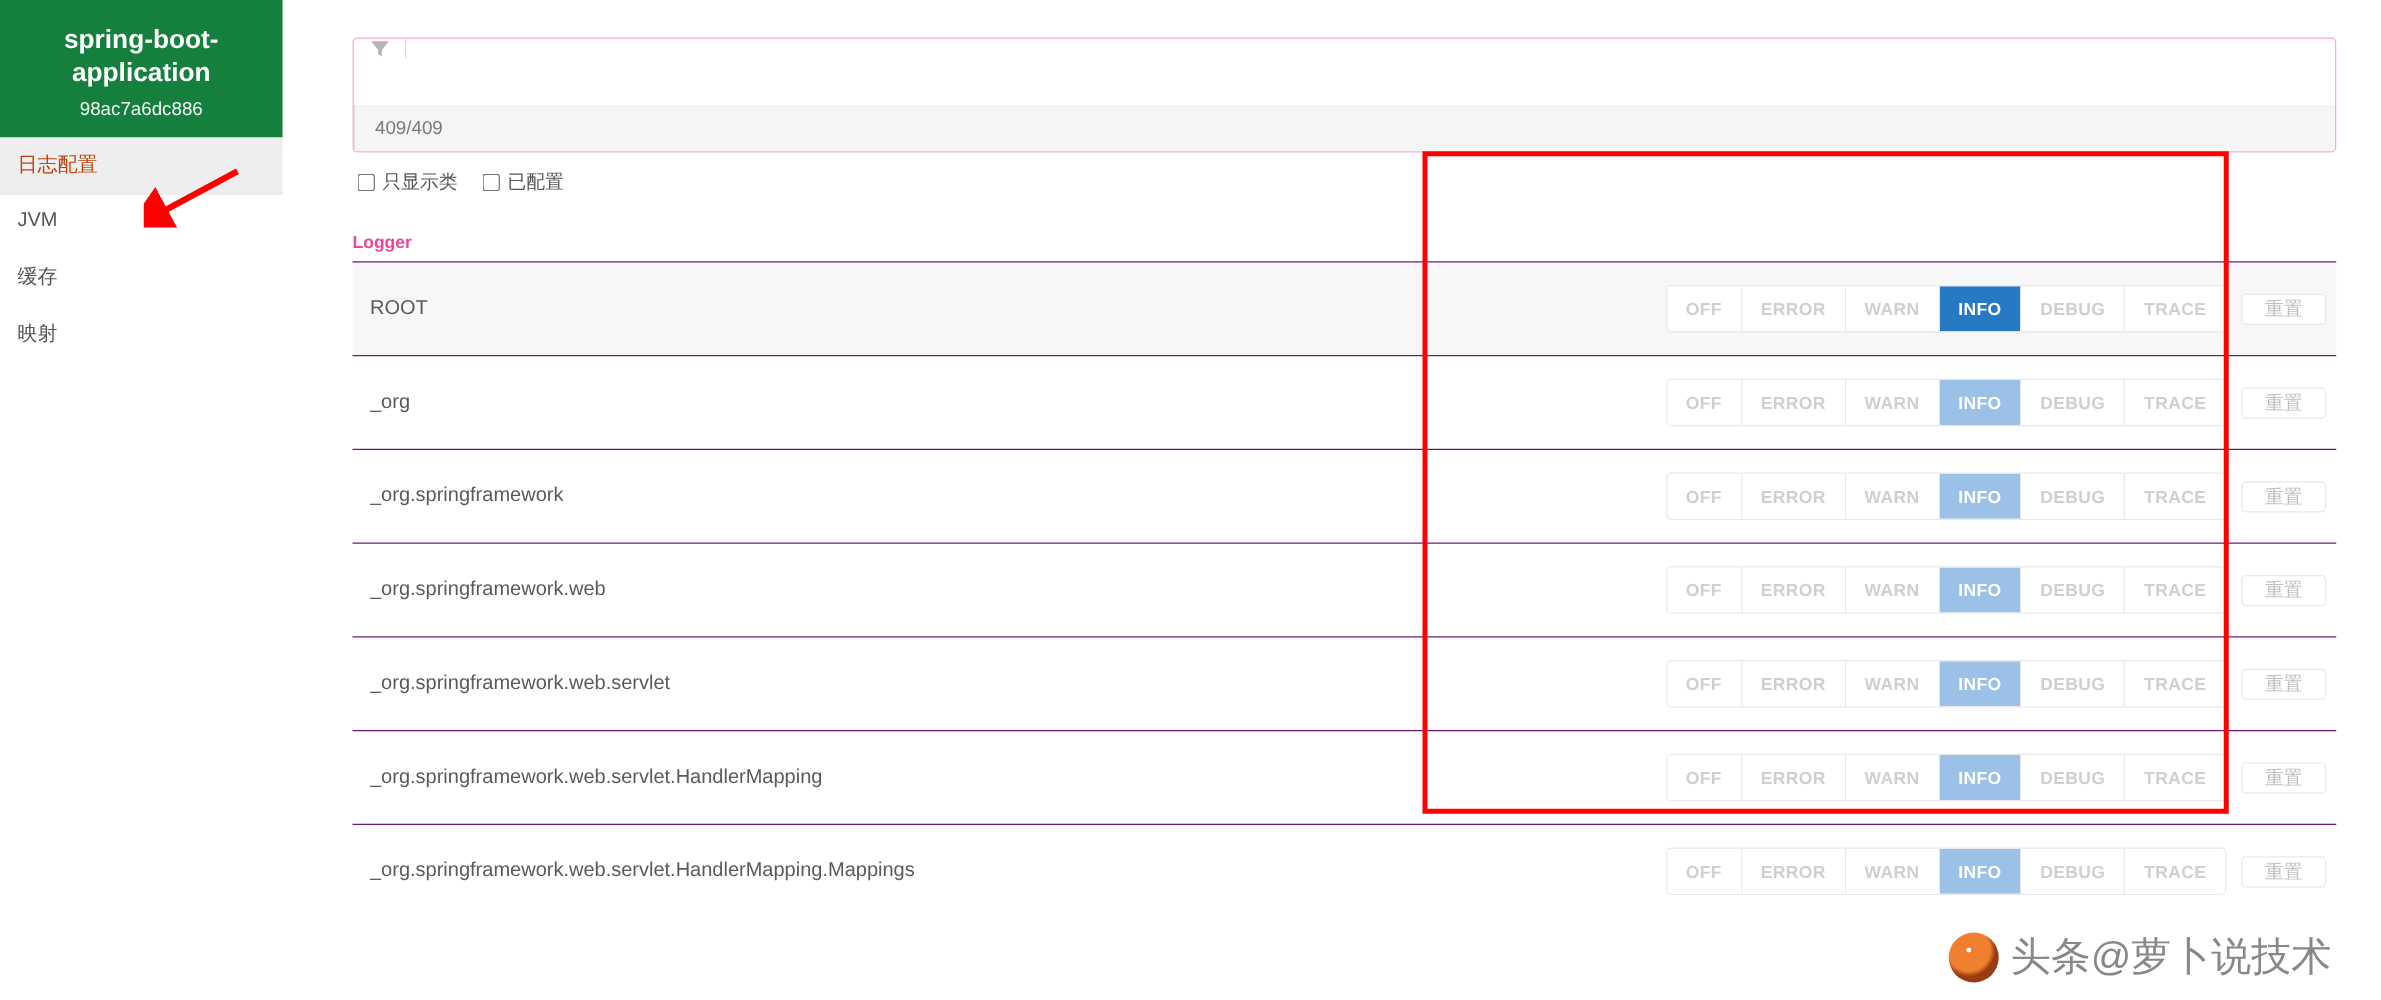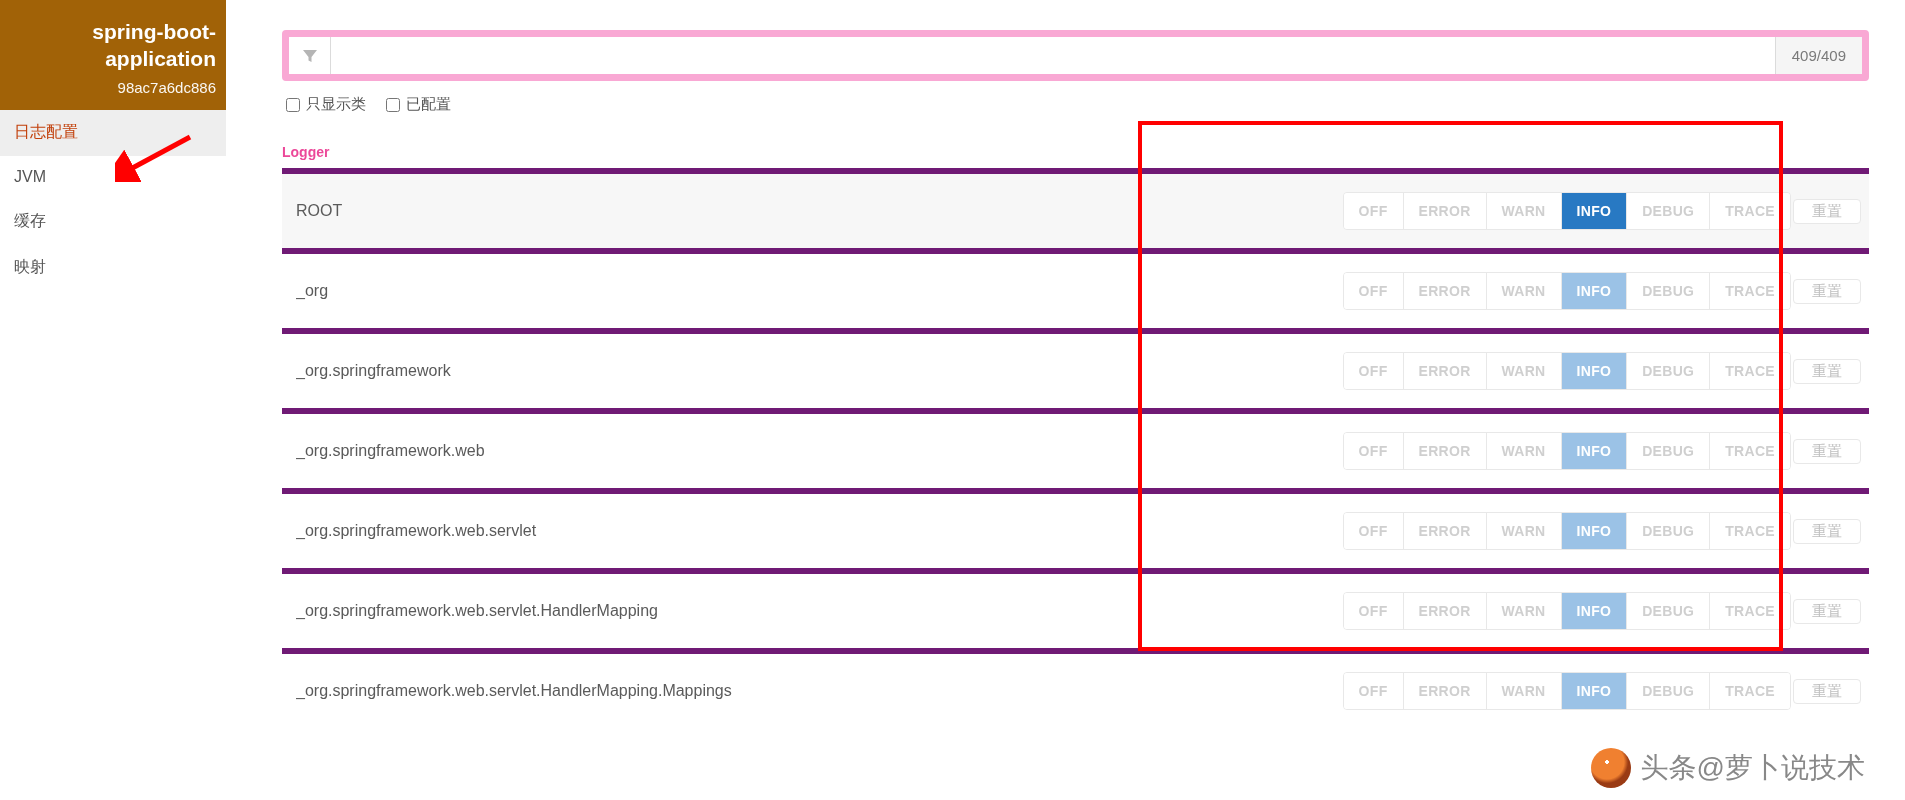--- a/index.html
+++ b/index.html
@@ -2,55 +2,55 @@
 <html><head>
   <meta charset="utf-8">
   <style>
     * { margin: 0; padding: 0; box-sizing: border-box; }
     body { font-family: -apple-system, BlinkMacSystemFont, "Segoe UI", "Microsoft YaHei", sans-serif; background: #fff; color: #4a4a4a; }
     
     .layout { display: flex; width: 1905px; height: 800px; }
     
     
     .sidebar { width: 226px; flex-shrink: 0; background: #fff; }
-    .app-header { background: #a16207; color: #fff; text-align: right; padding: 18px 10px 14px; }
+    .app-header { background: #15803d; color: #fff; text-align: center; padding: 18px 0 14px; }
     .app-title { font-size: 21px; font-weight: 600; line-height: 1.3; }
     .app-id { font-size: 15px; margin-top: 6px; opacity: 0.95; }
     .nav-item { padding: 12px 14px; font-size: 16px; color: #555; cursor: pointer; border-bottom: 1px solid transparent; }
     .nav-item.active { background: #eee; font-weight: 400; color: #c2410c; }
     
     
     .main { flex: 1; padding: 30px 36px 0 56px; position: relative; }
-    .filter-wrap { display: flex; border: 7px solid #f9a8d4; border-radius: 4px; overflow: hidden; margin-bottom: 14px; }
+    .filter-wrap { display: flex; border: 1px solid #f9a8d4; border-radius: 4px; overflow: hidden; margin-bottom: 14px; flex-direction: column; }
     .filter-icon-box { width: 42px; display: flex; align-items: center; justify-content: center; color: #b5b5b5; border-right: 1px solid #dbdbdb; }
     .filter-input { flex: 1; border: none; padding: 10px 12px; font-size: 15px; outline: none; }
     .filter-count { background: #f5f5f5; border-left: 1px solid #dbdbdb; padding: 10px 16px; color: #7a7a7a; font-size: 15px; }
     
     .checkbox-row { display: flex; gap: 20px; font-size: 15px; color: #555; margin-bottom: 30px; padding-left: 4px; }
     .cb-label { display: flex; align-items: center; gap: 6px; cursor: pointer; }
     .cb-label input { width: 14px; height: 14px; }
     
     .section-title { font-weight: 700; font-size: 14px; color: #ec4899; margin-bottom: 8px; }
     
-    .logger-row { display: flex; align-items: center; justify-content: space-between; padding: 18px 8px 18px 14px; border-top: 6px solid #701a75; }
+    .logger-row { display: flex; align-items: center; justify-content: space-between; padding: 18px 8px 18px 14px; border-top: 1px solid #701a75; }
     .logger-row.root { background: #f7f7f7; }
     .logger-name { font-size: 16px; color: #5a5a5a; flex: 1; min-width: 0; overflow: hidden; text-overflow: ellipsis; white-space: nowrap; }
-    .logger-ctrls { display: flex; gap: 2px; align-items: center; flex-shrink: 0; justify-content: flex-end; }
+    .logger-ctrls { display: flex; gap: 12px; align-items: center; flex-shrink: 0; justify-content: flex-end; }
     .levels { display: flex; border: 1px solid #e8e8e8; border-radius: 4px; overflow: hidden; }
     .lvl { padding: 10px 15px; font-size: 14px; font-weight: 600; color: #cfcfcf; background: #fff; border-right: 1px solid #e8e8e8; cursor: pointer; letter-spacing: 0.3px; }
     .lvl:last-child { border-right: none; }
     .lvl.sel-strong { background: #2879c3; color: #fff; }
     .lvl.sel-soft { background: #9bc2e6; color: #fff; }
     .reset-btn { padding: 2px 18px; font-size: 15px; color: #bfbfbf; background: #fff; border: 1px solid #e8e8e8; border-radius: 4px; cursor: pointer; }
     
     
     .hl-box { position: absolute; border: 4px solid #ff0000; pointer-events: none; }
     .arrow { position: absolute; pointer-events: none; }
     
-    .watermark { position: absolute; right: 40px; bottom: 12px; font-size: 28px; color: #888; font-weight: 500; display: flex; align-items: center; gap: 10px; pointer-events: none; }
+    .watermark { position: absolute; right: 40px; bottom: 12px; font-size: 32px; color: #888; font-weight: 500; display: flex; align-items: center; gap: 10px; pointer-events: none; }
     .wm-avatar { width: 40px; height: 40px; border-radius: 50%; background: radial-gradient(circle at 40% 35%, #fff 5%, #f08030 6% 48%, #9a3b14 60%); display:inline-block; }
   </style>
 </head>
 <body>
 
 <div class="layout">
   <aside class="sidebar">
     <div class="app-header">
       <div class="app-title">spring-boot-application</div>
       <div class="app-id">98ac7a6dc886</div>

